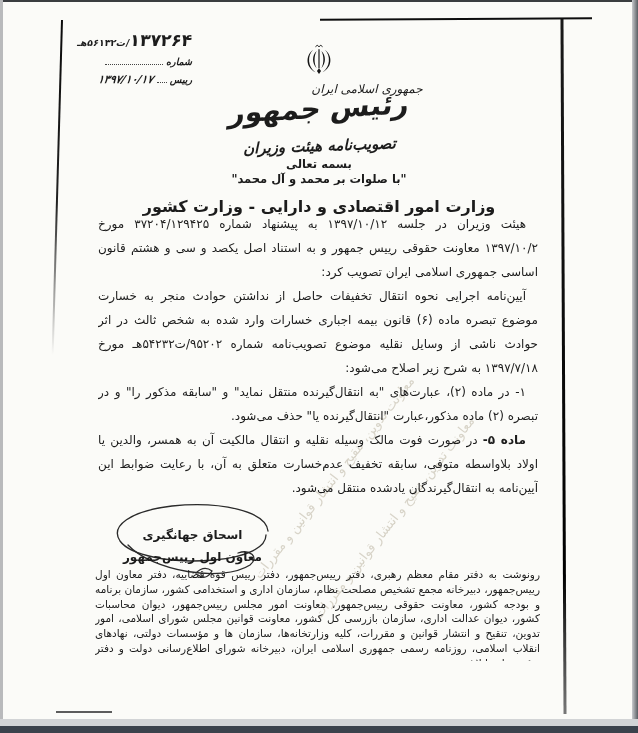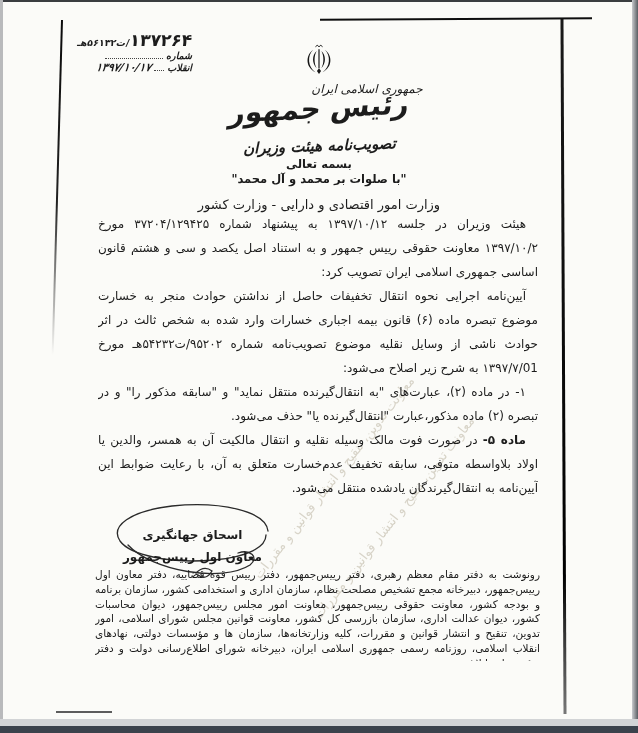--- a/index.html
+++ b/index.html
@@ -20,35 +20,35 @@
     transform:rotate(1.6deg);transform-origin:top center;}
   .fold-right{position:absolute;left:562px;top:18px;width:2.5px;height:696px;
     background:linear-gradient(180deg,#1a1a1a 0%,#000 80%,#777 100%);transform:rotate(-0.25deg);}
   .line-topright{position:absolute;left:320px;top:18px;width:272px;height:2px;background:#0e0e0e;transform:rotate(-0.35deg);}
   .line-bottomleft{position:absolute;left:56px;top:711px;width:56px;height:2px;background:#5c5c5c;}
   
   .stamp{position:absolute;left:72px;top:30px;width:120px;direction:rtl;text-align:right;}
   .stamp-number{white-space:nowrap;transform:skewX(-8deg);}
   .stamp-number .main{font-size:17px;font-weight:bold;letter-spacing:1px;}
   .stamp-number .suffix{font-size:9.5px;font-weight:bold;}
-  .stamp-row{margin-top:0;font-size:9.5px;font-style:italic;font-weight:bold;white-space:nowrap;}
+  .stamp-row{margin-top:6px;font-size:9.5px;font-style:italic;font-weight:bold;white-space:nowrap;}
   .dots{display:inline-block;width:58px;border-bottom:1.5px dotted #444;height:8px;margin:0 3px;}
   .dots.short{width:10px;}
   .date-hand{font-size:11px;font-weight:bold;letter-spacing:2px;transform:skewX(-10deg);display:inline-block;}
   
   .cband{position:absolute;left:0;width:638px;text-align:center;direction:rtl;}
   .emblem{top:42px;}
   .country{top:82px;font-size:12px;font-style:italic;letter-spacing:.5px;padding-left:48px;}
   .office-title{top:92px;}
   .office-title span{display:inline-block;font-size:28px;font-weight:bold;transform:skewX(-10deg) rotate(-3deg);}
   .doc-type{top:136px;}
   .doc-type span{display:inline-block;font-size:15px;font-weight:bold;font-style:italic;transform:rotate(-2deg);}
   .bismillah{top:157px;font-size:11.5px;font-weight:bold;}
   .salawat{top:172px;font-size:11.5px;font-weight:bold;}
-  .addressee{top:197px;font-size:13px;font-weight:normal;}
+  .addressee{top:197px;font-size:16px;font-weight:bold;}
   
   .body-text{
     position:absolute;left:98px;top:212px;width:440px;max-height:292px;overflow:hidden;
     direction:rtl;text-align:justify;font-size:12px;line-height:24px;
   }
   .body-text p{margin:0;text-indent:12px;}
   .article-lead{font-weight:bold;}
   
   .wm{position:absolute;color:rgba(168,158,134,.42);font-size:13px;white-space:nowrap;
     transform:rotate(-52deg);direction:rtl;pointer-events:none;}
@@ -79,21 +79,21 @@
   <div class="wm wm2">معاونت تدوین، تنقیح و انتشار قوانین و مقررات</div>
 
   <div class="stamp">
     <div class="stamp-number">
       <span class="main">۱۳۷۲۶۴</span><span class="suffix">/ت۵۶۱۳۲هـ</span>
     </div>
     <div class="stamp-row">
       <span>شماره</span><span class="dots"></span>
     </div>
     <div class="stamp-row">
-      <span>انقلاب</span><span class="dots short"></span><span class="date-hand">۱۳۹۷/۱۰/۱۷</span>
+      <span>رییس</span><span class="dots short"></span><span class="date-hand">۱۳۹۷/۱۰/۱۷</span>
     </div>
   </div>
 
   <div class="cband emblem">
     <svg width="38" height="38" viewBox="0 0 64 64" aria-hidden="true">
       <g fill="#151515" stroke="#151515">
         <path d="M26 8 q3 -5 6 0 q3 -5 6 0" fill="none" stroke-width="1.6"></path>
         <path d="M31 12 h2 v32 h-2 z" stroke="none"></path>
         <path d="M32 44 l3.5 5 l-3.5 5 l-3.5 -5 z" stroke="none"></path>
         <path d="M28 15 C20 22 20 36 28 44 C23.5 36 23.5 23 28 15 Z" stroke="none"></path>
@@ -109,21 +109,21 @@
   </div>
   <div class="cband doc-type">
     <span>تصویب‌نامه هیئت وزیران</span>
   </div>
   <div class="cband bismillah">بسمه تعالی</div>
   <div class="cband salawat">"با صلوات بر محمد و آل محمد"</div>
   <div class="cband addressee">وزارت امور اقتصادی و دارایی - وزارت کشور</div>
 
   <div class="body-text">
     <p>هیئت وزیران در جلسه ۱۳۹۷/۱۰/۱۲ به پیشنهاد شماره ۳۷۲۰۴/۱۲۹۴۲۵ مورخ ۱۳۹۷/۱۰/۲ معاونت حقوقی رییس جمهور و به استناد اصل یکصد و سی و هشتم قانون اساسی جمهوری اسلامی ایران تصویب کرد:</p>
-    <p>آیین‌نامه اجرایی نحوه انتقال تخفیفات حاصل از نداشتن حوادث منجر به خسارت موضوع تبصره ماده (۶) قانون بیمه اجباری خسارات وارد شده به شخص ثالث در اثر حوادث ناشی از وسایل نقلیه موضوع تصویب‌نامه شماره ۹۵۲۰۲/ت۵۴۲۳۲هـ مورخ ۱۳۹۷/۷/01 به شرح زیر اصلاح می‌شود:</p>
+    <p>آیین‌نامه اجرایی نحوه انتقال تخفیفات حاصل از نداشتن حوادث منجر به خسارت موضوع تبصره ماده (۶) قانون بیمه اجباری خسارات وارد شده به شخص ثالث در اثر حوادث ناشی از وسایل نقلیه موضوع تصویب‌نامه شماره ۹۵۲۰۲/ت۵۴۲۳۲هـ مورخ ۱۳۹۷/۷/۱۸ به شرح زیر اصلاح می‌شود:</p>
     <p>۱- در ماده (۲)، عبارت‌های "به انتقال‌گیرنده منتقل نماید" و "سابقه مذکور را" و در تبصره (۲) ماده مذکور،عبارت "انتقال‌گیرنده یا" حذف می‌شود.</p>
     <p><span class="article-lead">ماده ۵-</span><span> در صورت فوت مالک وسیله نقلیه و انتقال مالکیت آن به همسر، والدین یا اولاد بلاواسطه متوفی، سابقه تخفیف عدم‌خسارت متعلق به آن، با رعایت ضوابط این آیین‌نامه به انتقال‌گیرندگان یادشده منتقل می‌شود.</span></p>
   </div>
 
   <div class="sig">
     <svg width="185" height="92" viewBox="0 0 185 92" aria-hidden="true">
       <g fill="none" stroke="#2a2a2a" stroke-width="1.3" stroke-linecap="round">
         <path d="M168,34 C166,14 120,4 72,9 C30,14 10,29 20,44 C30,58 70,67 114,63 C148,60 166,50 166,38"></path>
         <path d="M28,48 C52,74 122,86 150,68 C160,60 150,52 138,56"></path>
         <path d="M96,76 q8,-8 16,-2 q-6,10 -14,4"></path>

